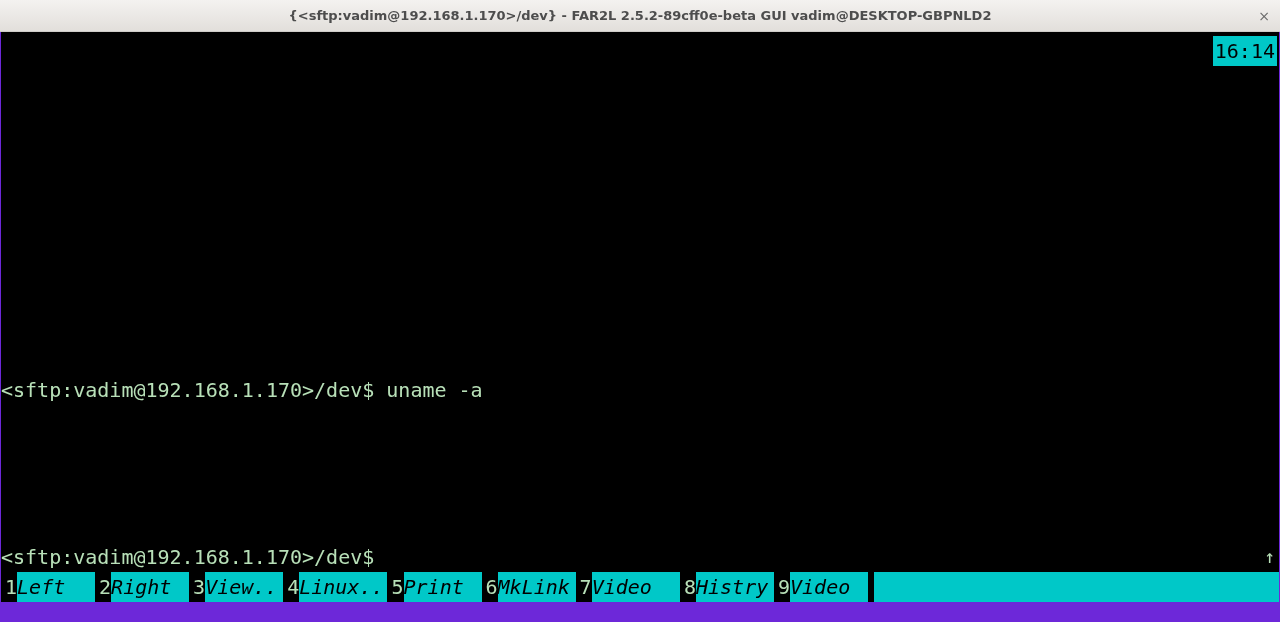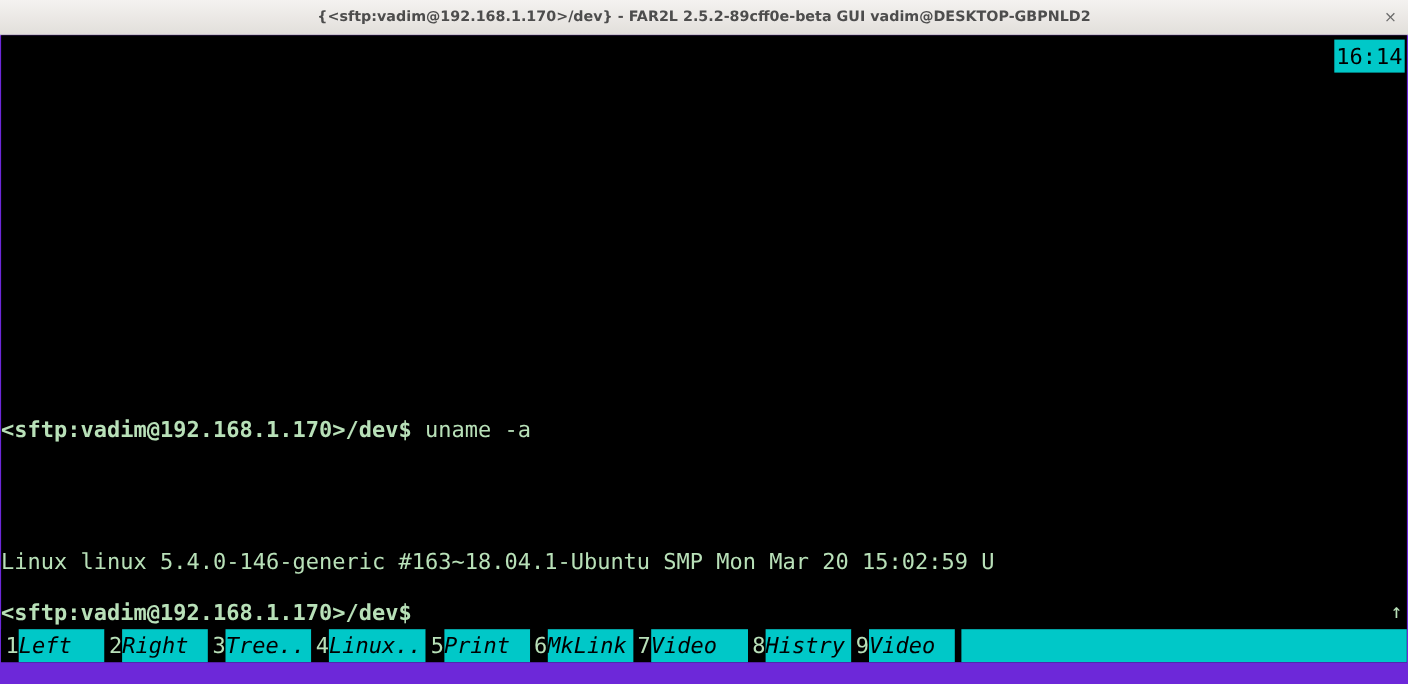--- a/index.html
+++ b/index.html
@@ -57,21 +57,21 @@
     color: #000;
     padding: 0 2px;
   }
   .output {
     position: absolute;
     left: 0;
     top: 253px;
     width: 100%;
   }
   .tline { height: 30px; }
-  .prompt-path { color: #b8e0b8; font-weight: bold; }
+  .prompt-path { color: #b8e0b8; }
   .prompt-row {
     position: absolute;
     left: 0;
     bottom: 30px;
     height: 30px;
     width: 100%;
   }
   .uparrow {
     position: absolute;
     right: 4px;
@@ -123,42 +123,41 @@
   </div>
 
   <div class="term">
 
     <div class="clock">16:14</div>
 
     <div class="output">
 
       <div class="tline"><span class="prompt-path">&lt;sftp:vadim@192.168.1.170&gt;/dev$ </span><span>uname -a</span></div>
 
-      <div class="tline">Linux linux 5.4.0-146-generic #163~18.04.1-Ubuntu SMP Mon Mar 20 15:02:59 U</div>
 
       
 
       
 
       
       
       
       
 
       
 
     </div>
 
     <div class="prompt-row"><span class="prompt-path">&lt;sftp:vadim@192.168.1.170&gt;/dev$</span></div>
     <div class="uparrow">↑</div>
 
     <div class="keybar">
       <div class="keyitem"><span class="num">1</span><span class="lbl">Left  </span></div>
       <div class="keyitem"><span class="num">2</span><span class="lbl">Right </span></div>
-      <div class="keyitem"><span class="num">3</span><span class="lbl">Tree..</span></div>
+      <div class="keyitem"><span class="num">3</span><span class="lbl">View..</span></div>
       <div class="keyitem"><span class="num">4</span><span class="lbl">Linux..</span></div>
       <div class="keyitem"><span class="num">5</span><span class="lbl">Print </span></div>
       <div class="keyitem"><span class="num">6</span><span class="lbl">MkLink</span></div>
       <div class="keyitem"><span class="num">7</span><span class="lbl">Video  </span></div>
       <div class="keyitem"><span class="num">8</span><span class="lbl">Histry</span></div>
       <div class="keyitem"><span class="num">9</span><span class="lbl">Video </span></div>
       <div class="blank"></div>
     </div>
 
   </div>

